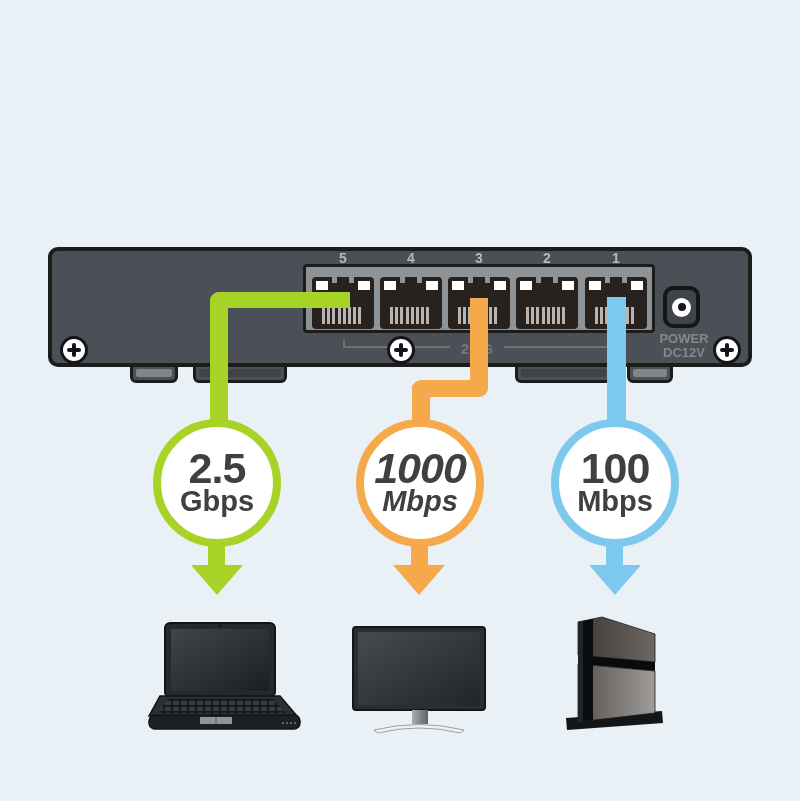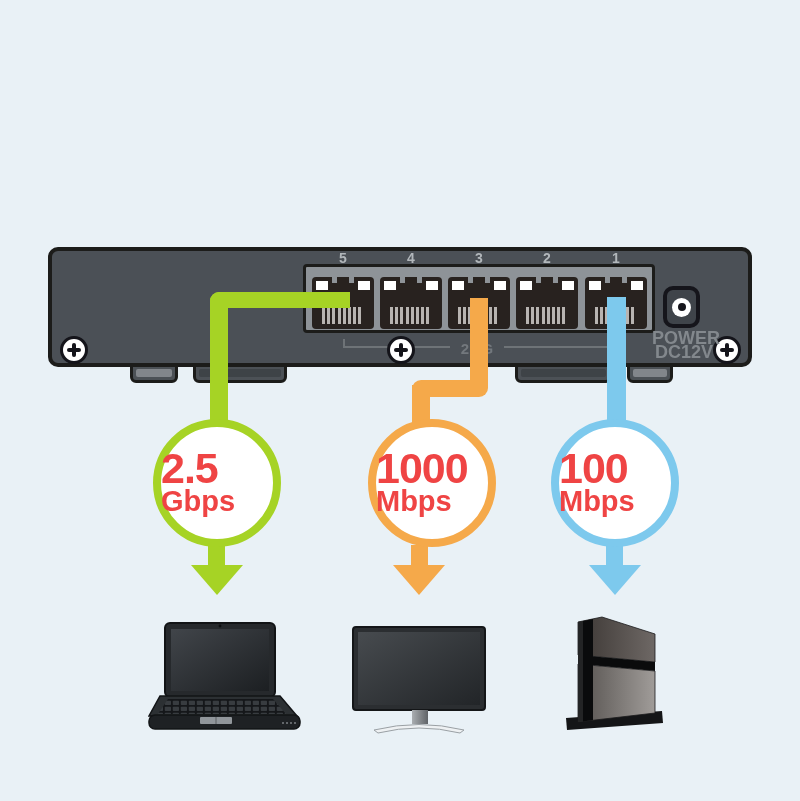--- a/index.html
+++ b/index.html
@@ -44,37 +44,37 @@
   .screw::before{left:4px;top:9px;width:14px;height:4px;}
   .screw::after{left:9px;top:4px;width:4px;height:14px;}
 
   .dc-jack{position:absolute;left:663px;top:286px;width:37px;height:42px;box-sizing:border-box;
            background:#3f444a;border:4px solid #15151b;border-radius:10px;}
   .dc-jack .ring{position:absolute;left:50%;top:50%;width:19px;height:19px;margin:-9.5px 0 0 -9.5px;
            background:#fff;border-radius:50%;}
   .dc-jack .pin{position:absolute;left:50%;top:50%;width:8px;height:8px;margin:-4px 0 0 -4px;
            background:#15151b;border-radius:50%;}
   .power-label{position:absolute;left:652px;top:332px;width:64px;text-align:center;
-           font-size:18px;line-height:13.5px;font-weight:bold;color:#83888d;}
+           font-size:13px;line-height:13.5px;font-weight:bold;color:#83888d;}
 
   
   .cable{position:absolute;z-index:5;}
   .c-green{background:#a6d325;} .c-orange{background:#f5a94a;} .c-blue{background:#7dc9ed;}
   .g-h{left:210px;top:292px;width:140px;height:16px;border-top-left-radius:9px;}
   .g-v{left:210px;top:292px;width:18px;height:133px;border-top-left-radius:9px;}
   .o-v1{left:470px;top:298px;width:18px;height:90px;}
   .o-h {left:412px;top:380px;width:76px;height:17px;border-radius:9px 0 9px 0;}
   .o-v2{left:412px;top:385px;width:18px;height:40px;}
   .b-v{left:607px;top:297px;width:19px;height:128px;}
 
   
   .speed-circle{position:absolute;top:419px;width:112px;height:112px;z-index:6;background:#fff;
-        border-radius:50%;border:8px solid;text-align:left;color:#ef4444;}
+        border-radius:50%;border:8px solid;text-align:center;color:#404040;}
   .sc-green{left:153px;border-color:#a6d325;}
-  .sc-orange{left:368px;border-color:#f5a94a;}
+  .sc-orange{left:356px;border-color:#f5a94a;font-style:italic;}
   .sc-blue{left:551px;border-color:#7dc9ed;}
   .sc-value{margin-top:21px;font-size:43px;line-height:40px;font-weight:bold;letter-spacing:-1px;}
   .sc-unit{font-size:29px;line-height:26px;font-weight:bold;}
 
   .shaft{position:absolute;top:545px;width:17px;height:22px;}
   .head{position:absolute;top:565px;width:0;height:0;
         border-left:26px solid transparent;border-right:26px solid transparent;border-top:30px solid;}
   .a-green .shaft{left:208px;background:#a6d325;} .a-green .head{left:191px;border-top-color:#a6d325;}
   .a-orange .shaft{left:411px;background:#f5a94a;} .a-orange .head{left:393px;border-top-color:#f5a94a;}
   .a-blue .shaft{left:606px;background:#7dc9ed;} .a-blue .head{left:589px;border-top-color:#7dc9ed;}

